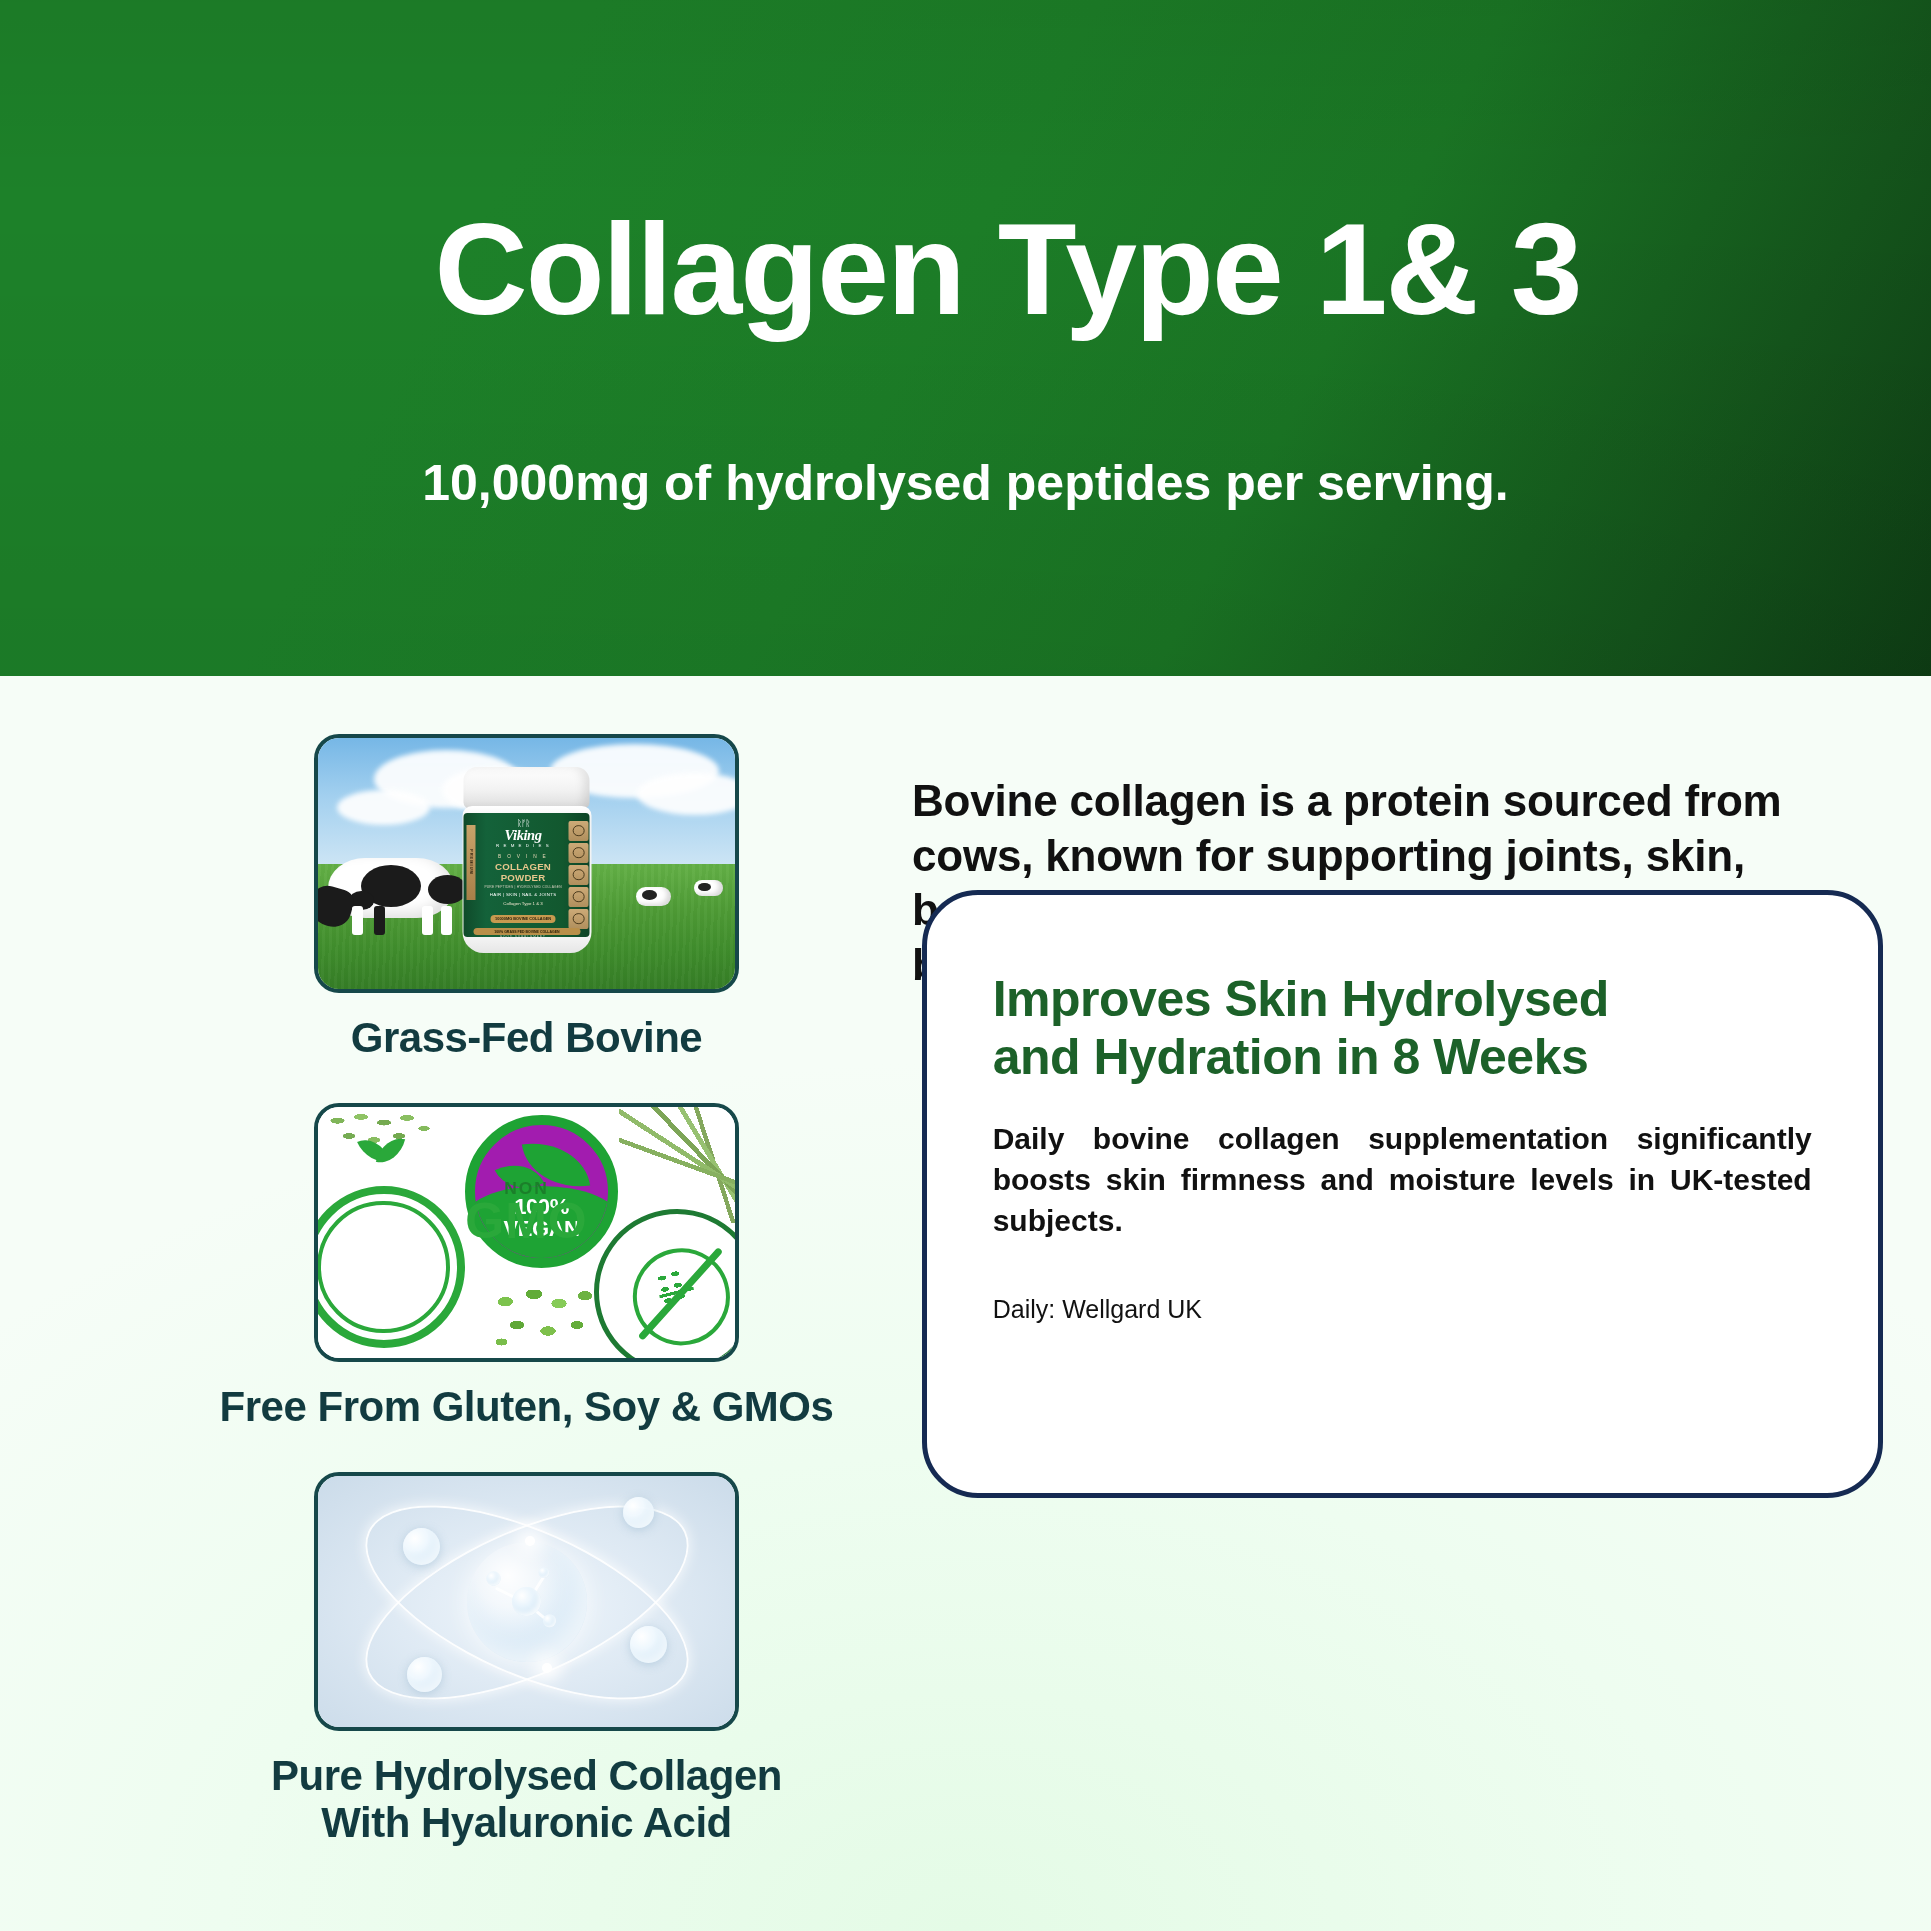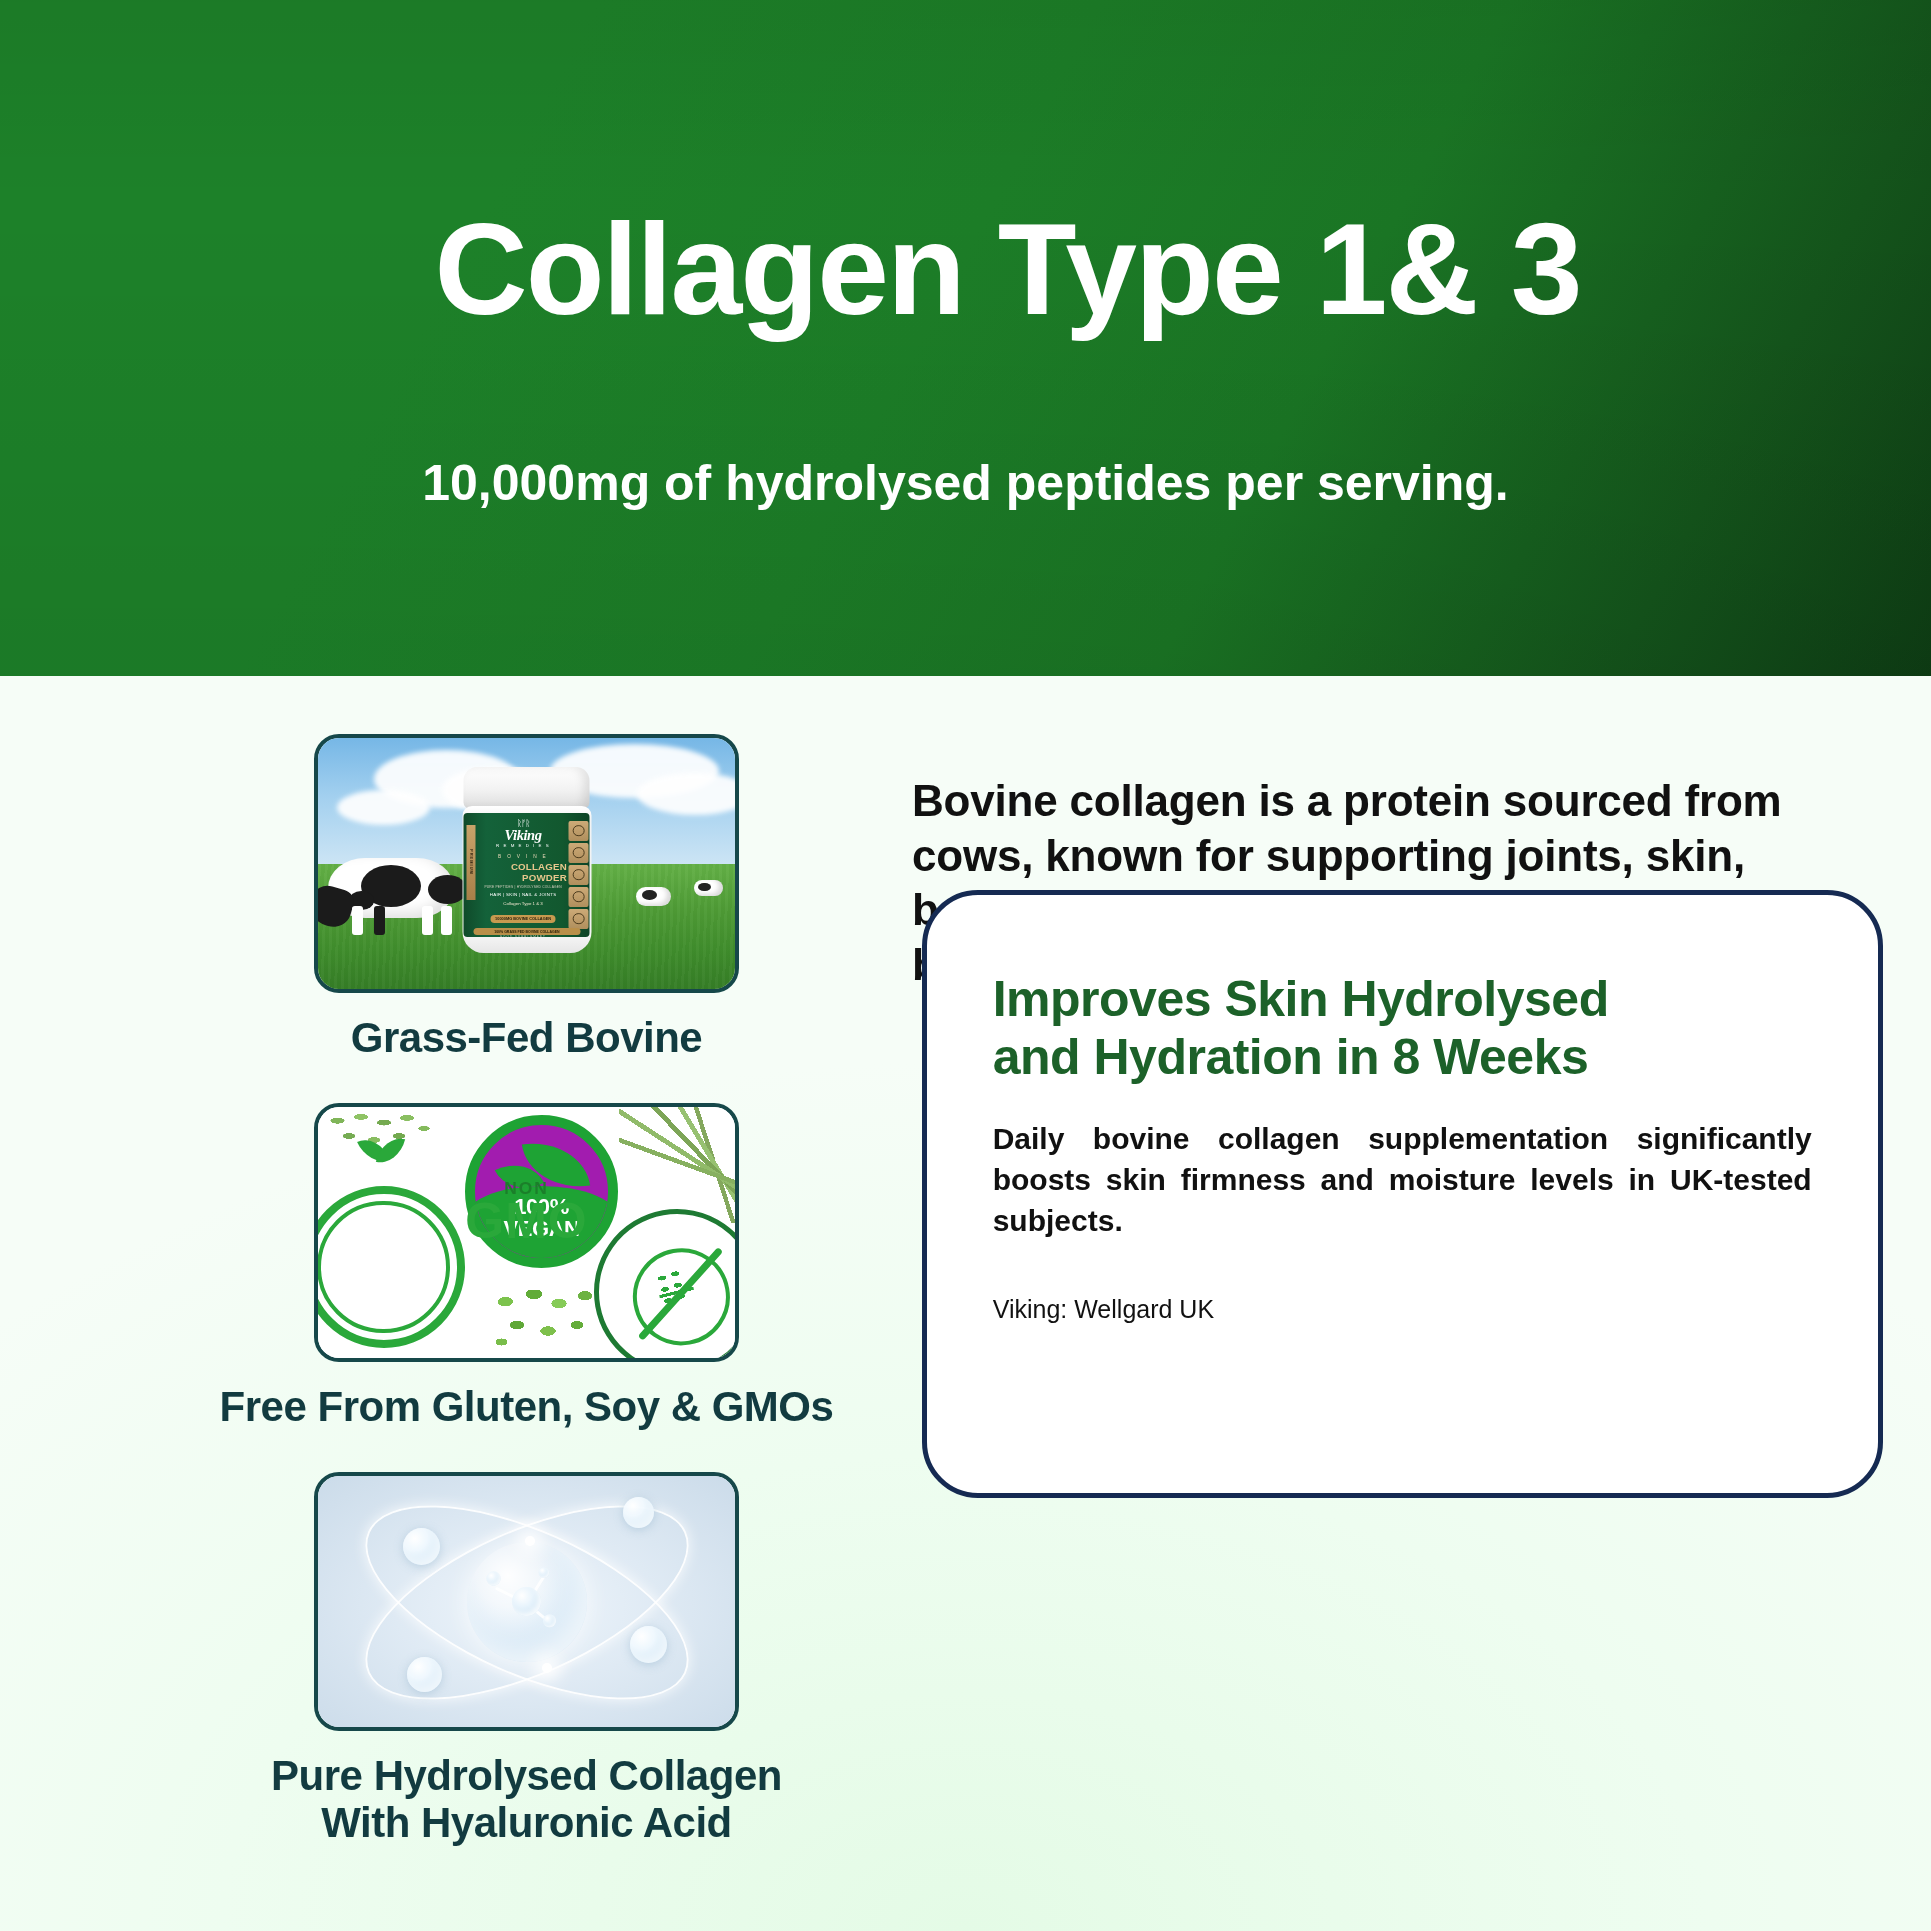--- a/index.html
+++ b/index.html
@@ -236,21 +236,21 @@
     text-align:center; color:#ffffff;
   }
   .brand-rune { font-size:8.7px; line-height:8.7px; letter-spacing:-1px; color:#ffffff; }
   .brand-name {
     font-size:14.5px; font-weight:700; line-height:14.5px;
     font-family:"Liberation Serif", serif; font-style:italic;
     letter-spacing:-0.4px;
   }
   .brand-sub { font-size:4.4px; letter-spacing:1.5px; margin-top:1px; }
   .lbl-bovine { font-size:4.8px; letter-spacing:2.3px; margin-top:5.8px; color:#e8d9b8;}
-  .lbl-main { font-size:9.7px; font-weight:700; letter-spacing:0.2px; margin-top:1.9px; color:#e7c78d;text-align:right;}
+  .lbl-main { font-size:9.7px; font-weight:700; letter-spacing:0.2px; margin-top:1.9px; color:#e7c78d;}
   .lbl-tiny { font-size:3.3px; letter-spacing:0.2px; margin-top:1.9px; color:#d8d2c2;}
   .lbl-row { font-size:4.4px; letter-spacing:0.3px; margin-top:3.9px; color:#ffffff;}
   .lbl-type { font-size:4.4px; margin-top:3.9px; color:#f0e6cf;}
   .lbl-pill {
     margin-top:3.9px; display:inline-block;
     background:#c79a4f; color:#29200f;
     font-size:3.9px; font-weight:700;
     padding:1.4px 4.8px; border-radius:6.8px;
   }
   .lbl-flav { font-size:4px; margin-top:3.9px; color:#e9c48c;}
@@ -657,20 +657,20 @@
     <div class="rightcol">
 
       <div class="lead">Bovine collagen is a protein sourced from cows, known for supporting joints, skin, bones, and gut health by replenishing the body’s natural collagen levels.</div>
 
       <div class="callout">
         <div class="callout-title">
           <div>Improves Skin Hydrolysed</div>
           <div>and Hydration in 8 Weeks</div>
         </div>
         <div class="callout-body">Daily bovine collagen supplementation significantly boosts skin firmness and moisture levels in UK-tested subjects.</div>
-        <div class="callout-source">Viking: Wellgard UK</div>
+        <div class="callout-source">Daily: Wellgard UK</div>
       </div>
 
     </div>
 
   </div>
 </div>
 
 
 </body></html>

